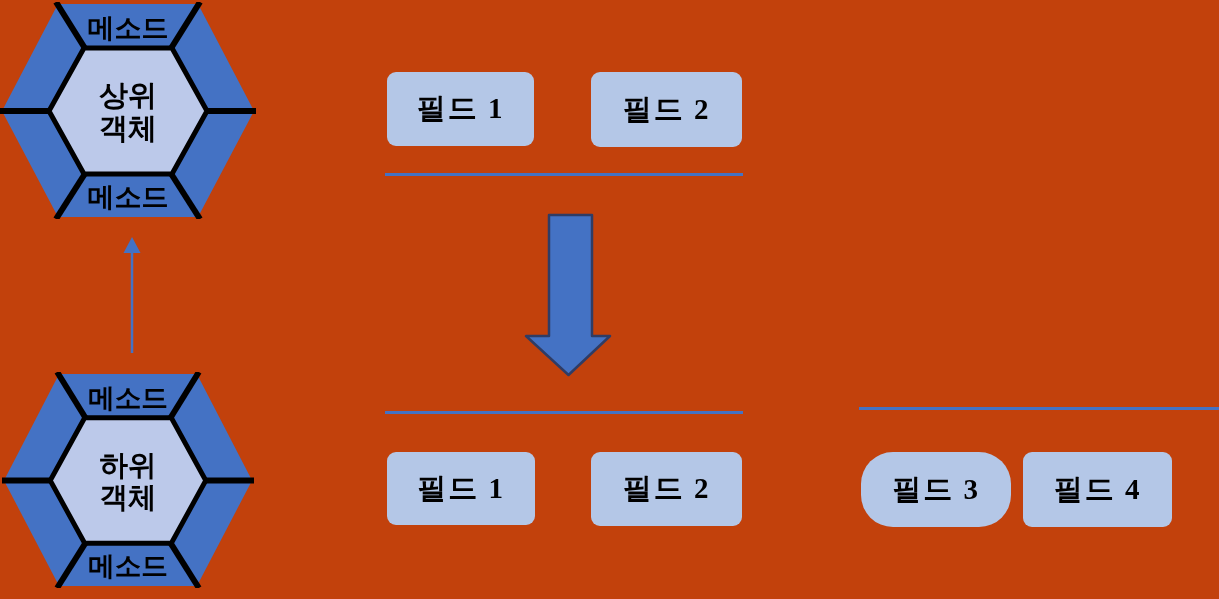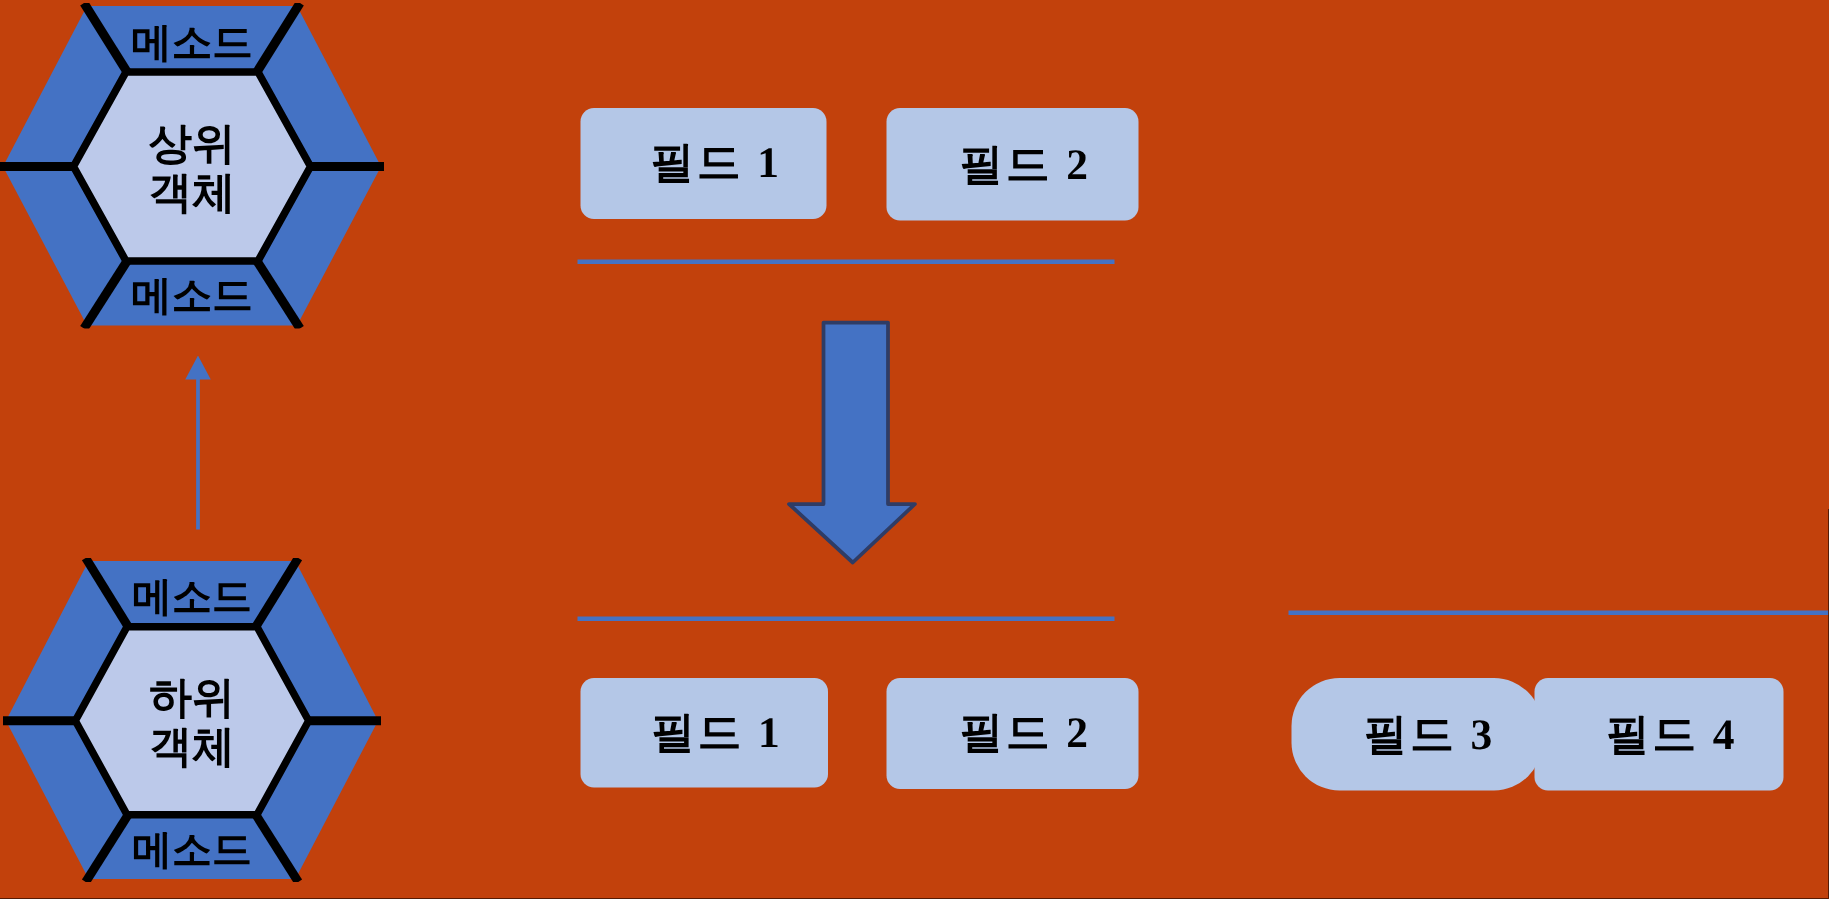--- a/index.html
+++ b/index.html
@@ -4,21 +4,21 @@
 <style>
   html, body { margin:0; padding:0; background:#000; }
   .canvas {
     position:relative; width:1219px; height:599px; background:#c2410c;
     font-family:Liberation Serif, serif; overflow:hidden;
   }
   .abs { position:absolute; }
   .field-box {
     position:absolute; background:#B4C7E7; border-radius:9px;
     display:flex; align-items:center; justify-content:center;
-    color:#000000; font-weight:bold; font-size:29px; letter-spacing:2px;padding-left:17px;
+    color:#000000; font-weight:bold; font-size:29px; letter-spacing:2px;
   }
   .hline { position:absolute; height:3px; background:#4472C4; }
   .hex-label { font-size:27px; font-weight:bold; fill:#000000; }
   .hex-title { font-size:29px; font-weight:bold; fill:#000000; }
   svg text { text-anchor:middle; }
 </style>
 </head>
 <body>
 
 <div class="canvas">

